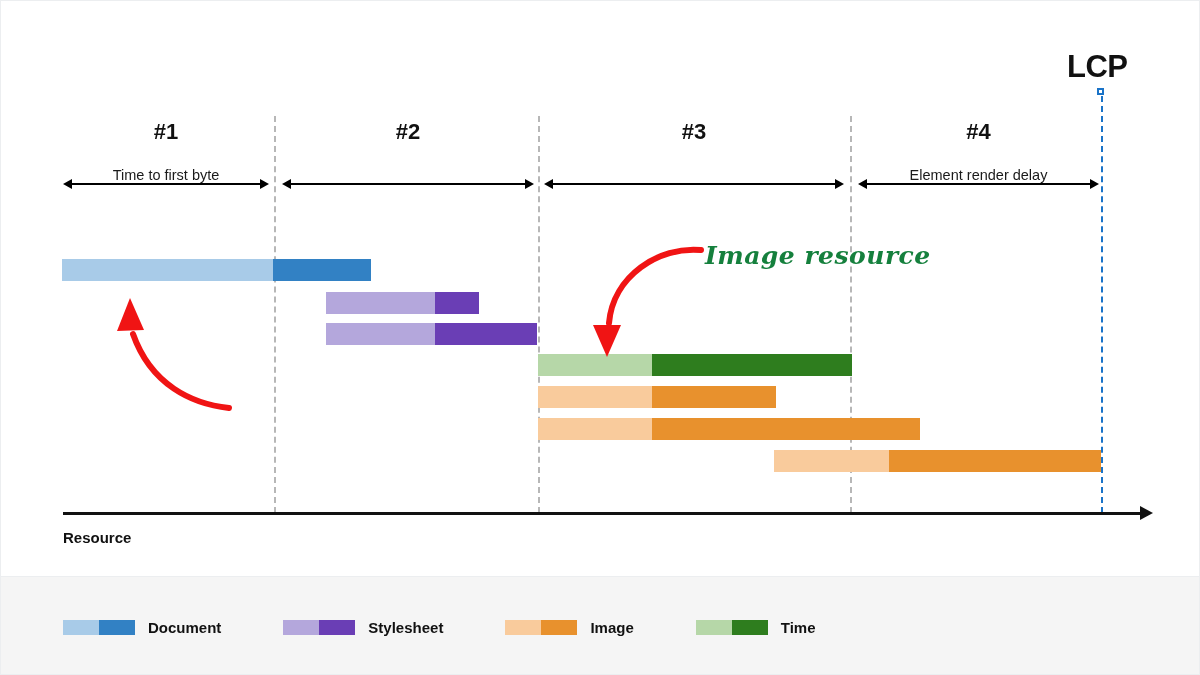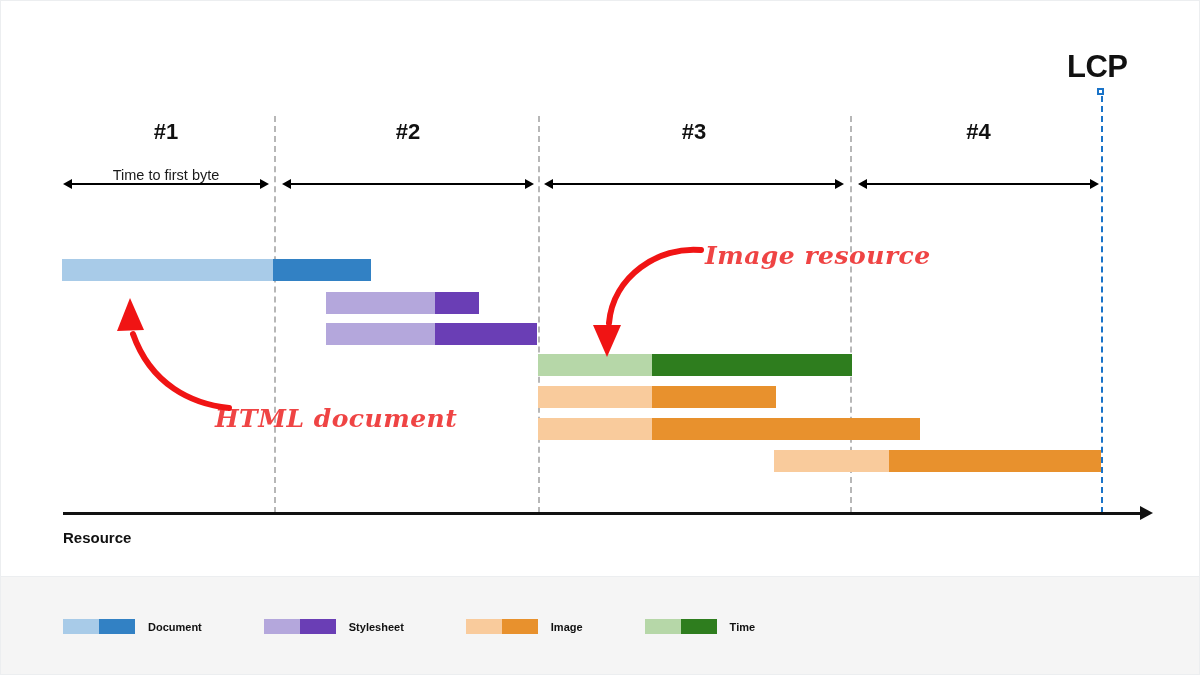--- a/index.html
+++ b/index.html
@@ -123,21 +123,21 @@
   #axis-label{
     position:absolute;
     font-size:15px;
     font-weight:bold;
     color:#111111;
   }
 
   
   .annot{
     position:absolute;
-    color:#ef4444;
+    color:#15803d;
     font-family:"DejaVu Serif", serif;
     font-style:italic;
     font-weight:bold;
     font-size:25px;
     white-space:nowrap;
     letter-spacing:0.5px;
   }
   .annot-arrow{
     position:absolute;
     pointer-events:none;
@@ -162,21 +162,21 @@
     align-items:center;
     margin-right:62px;
   }
   .legend-swatch{
     display:flex;
     width:72px;height:15px;
     margin-right:13px;
   }
   .legend-swatch span{width:50%;height:100%;}
   .legend-text{
-    font-size:11px;
+    font-size:15px;
     font-weight:bold;
     color:#111111;
     white-space:nowrap;
   }
 </style>
 </head>
 <body>
 
 <div id="card">
 
@@ -213,20 +213,21 @@
         <div class="phase" style="left: 533px; top: 118px; width: 320px;">
           <div class="num">#3</div>
         </div>
         <div class="measure" style="left: 543px; top: 176px; width: 300px;">
           <div class="head left"></div>
           <div class="shaft"></div>
           <div class="head right"></div>
         </div>
         <div class="phase" style="left: 817.5px; top: 118px; width: 320px;">
           <div class="num">#4</div>
+          <div class="name">Element render delay</div>
         </div>
         <div class="measure" style="left: 857px; top: 176px; width: 241px;">
           <div class="head left"></div>
           <div class="shaft"></div>
           <div class="head right"></div>
         </div>
       </div>
 
     <div id="bars">
         <div class="bar" style="left: 61px; top: 258px; width: 309px;">
@@ -252,21 +253,20 @@
         <div class="bar" style="left: 537px; top: 417px; width: 382px;">
           <div class="seg light" style="width: 114px; background: rgb(249, 203, 156);"></div>
           <div class="seg dark" style="width: 268px; background: rgb(232, 145, 45);"></div>
         </div>
         <div class="bar" style="left: 773px; top: 449px; width: 327px;">
           <div class="seg light" style="width: 115px; background: rgb(249, 203, 156);"></div>
           <div class="seg dark" style="width: 212px; background: rgb(232, 145, 45);"></div>
         </div>
       </div>
 
-    <div class="annot" style="left:214px;top:403px;">HTML document</div>
     <div class="annot" style="left:704px;top:240px;">Image resource</div>
 
     <svg class="annot-arrow" style="left:105px;top:285px;" width="130" height="125" viewBox="0 0 130 125">
       <path d="M123,122 C86,118 45,99 27,48" fill="none" stroke="#f01414" stroke-width="6" stroke-linecap="round"></path>
       <path d="M24,12 L38,44 L11,45 Z" fill="#f01414"></path>
     </svg>
 
     <svg class="annot-arrow" style="left:588px;top:238px;" width="120" height="122" viewBox="0 0 120 122">
       <path d="M112,11 C70,7 24,37 20,84" fill="none" stroke="#f01414" stroke-width="6" stroke-linecap="round"></path>
       <path d="M18,118 L4,86 L32,86 Z" fill="#f01414"></path>

